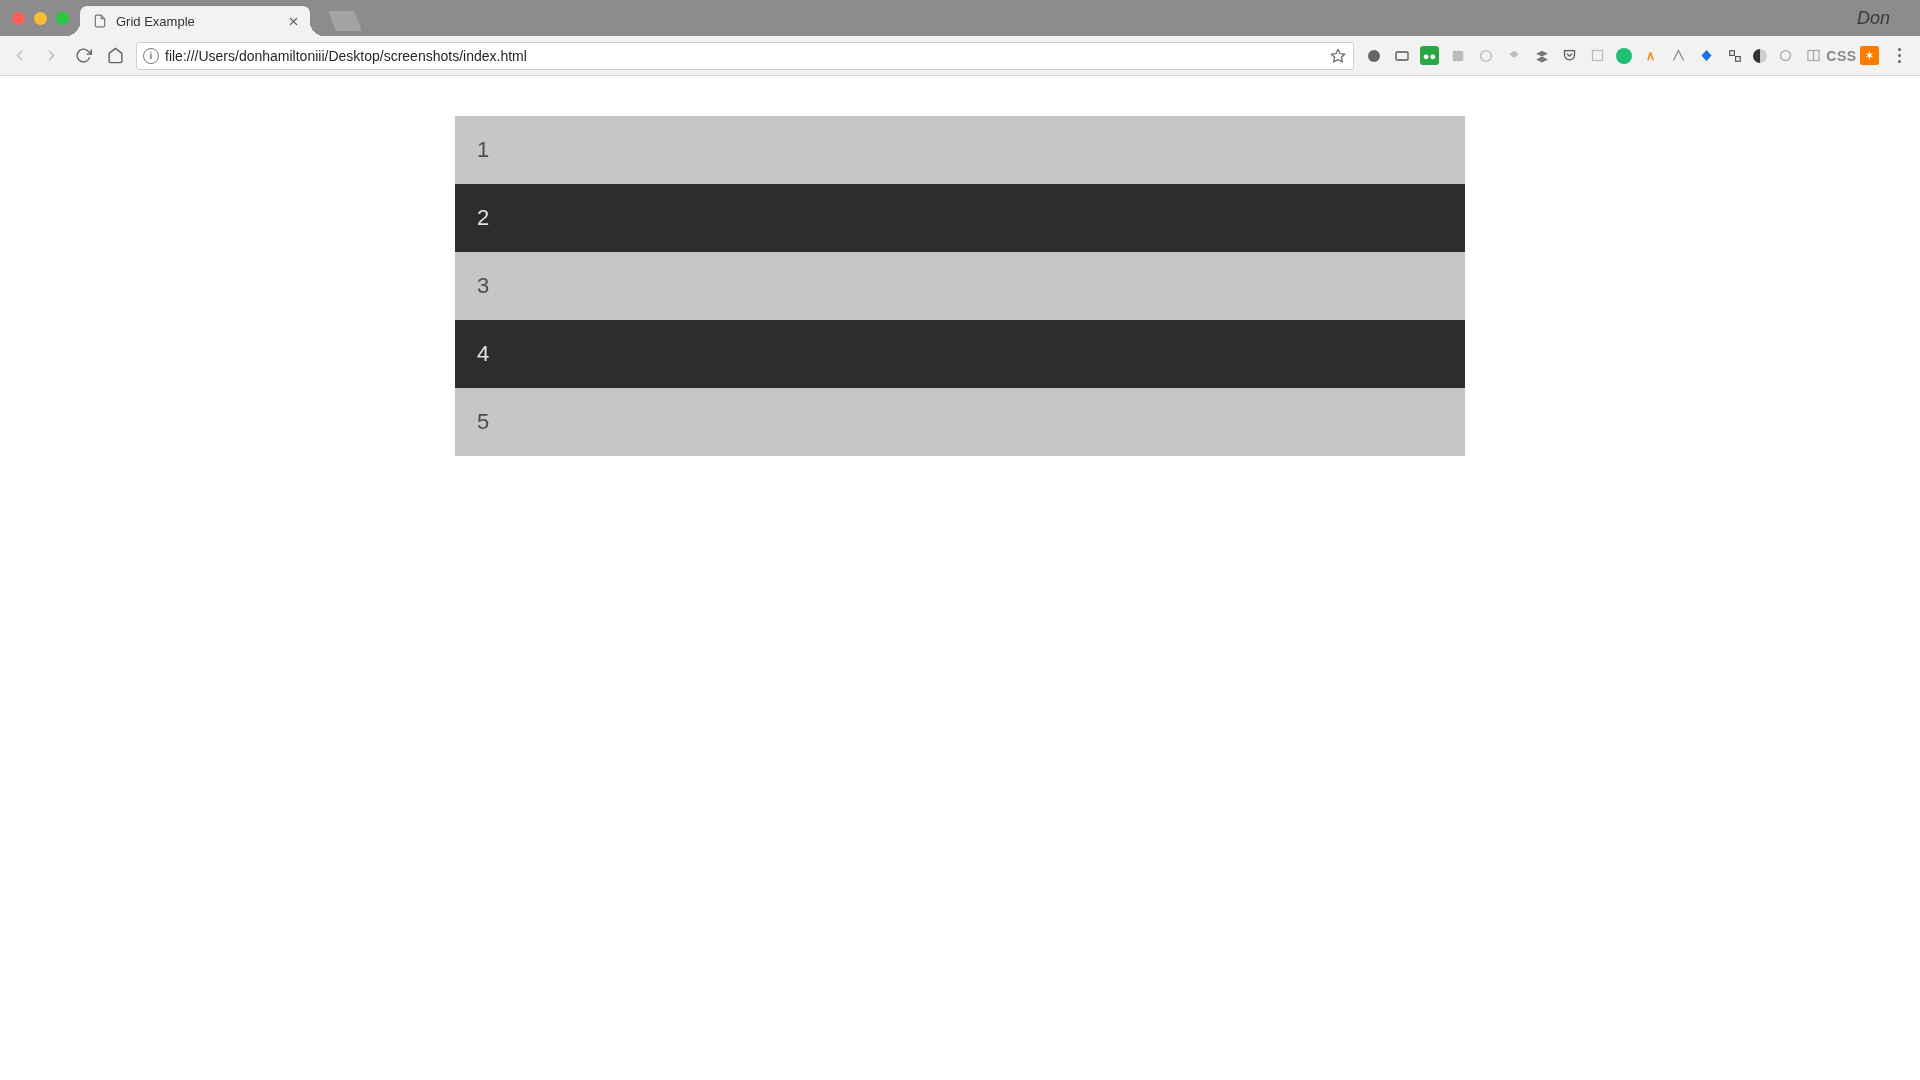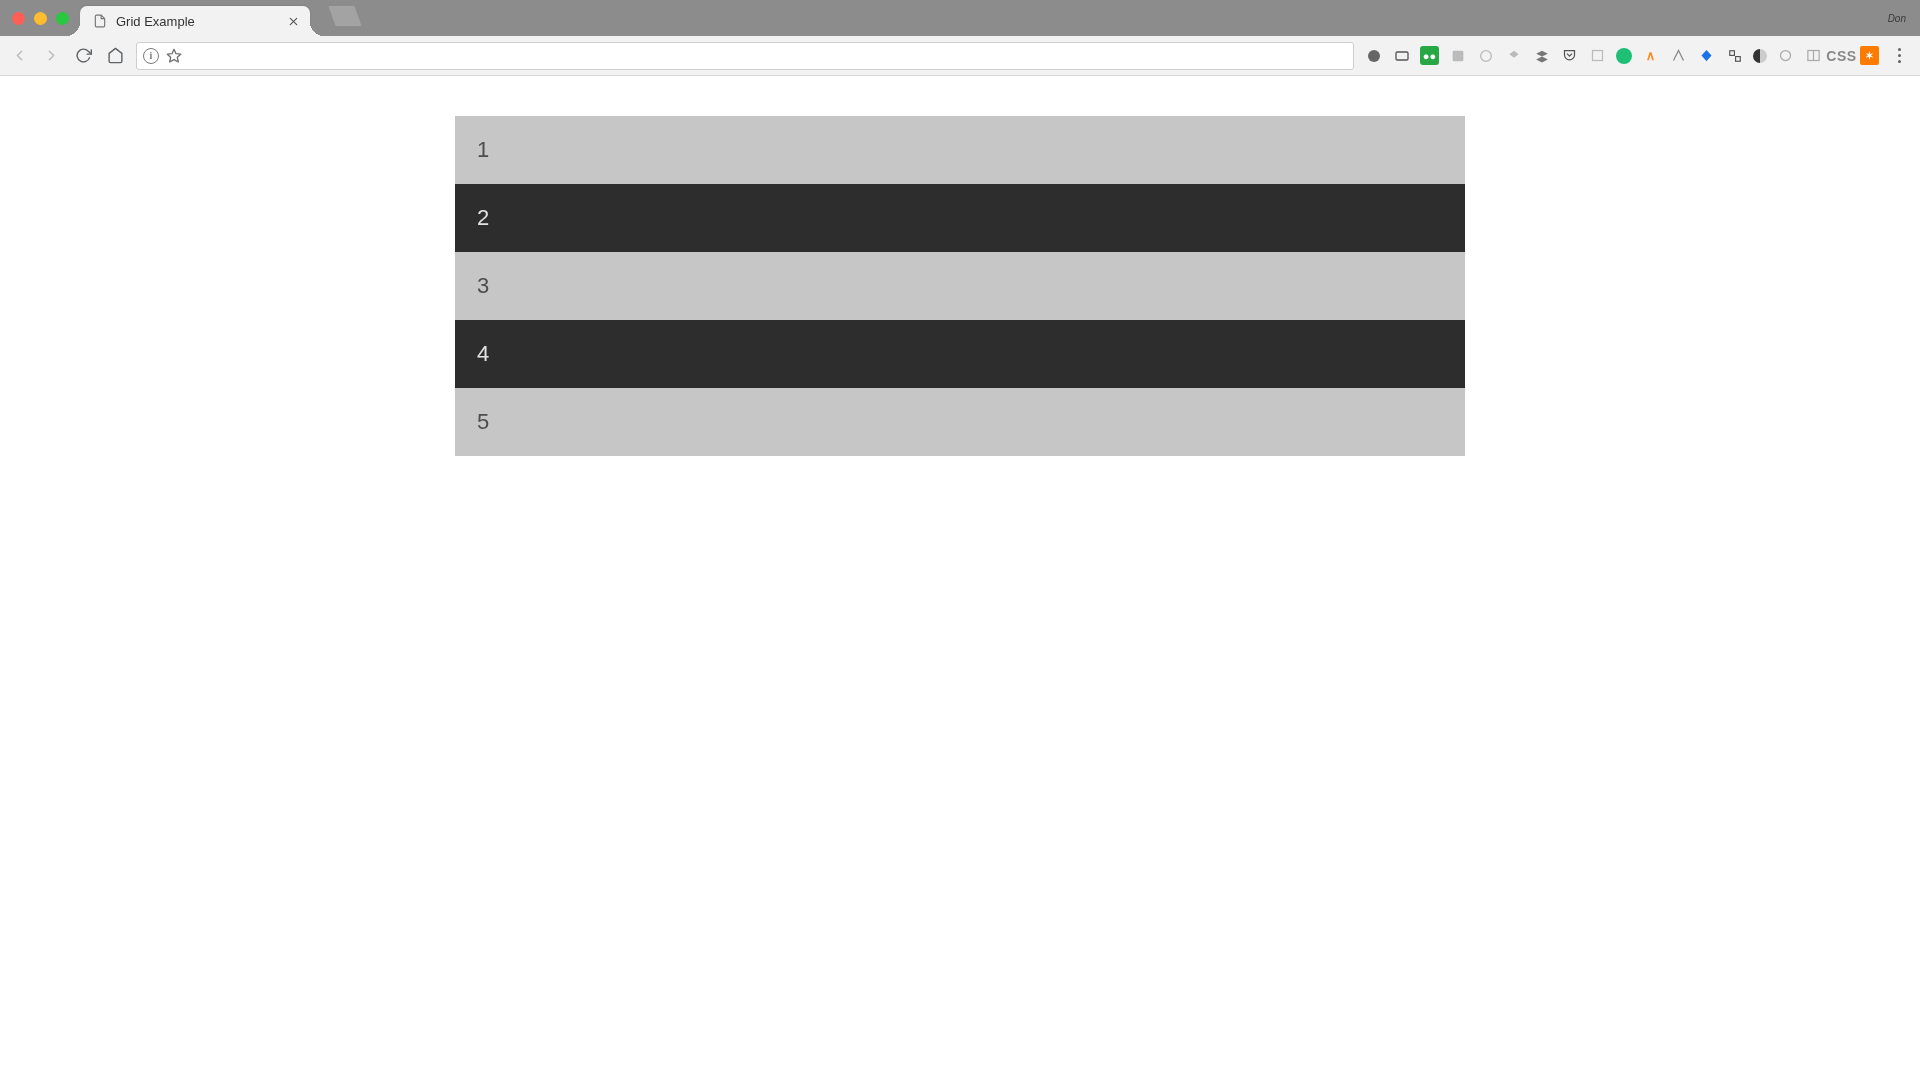--- a/index.html
+++ b/index.html
@@ -21,36 +21,36 @@
       height: 100%;
     }
     .traffic-light {
       width: 13px; height: 13px; border-radius: 50%;
     }
     .tl-close { background: #ff5f57; }
     .tl-min { background: #febc2e; }
     .tl-max { background: #28c840; }
     .profile-name {
       position: absolute;
-      right: 14px;
+      right: 30px;
       top: 50%;
       transform: translateY(-50%);
-      font-size: 10px;
+      font-size: 18px;
       color: #3a3a3a;
       font-style: italic;
     }
 
     
     .tabstrip {
       position: absolute;
       left: 80px;
       bottom: 0;
       height: 30px;
       display: flex;
-      align-items: flex-start;
+      align-items: center;
     }
     .tab {
       height: 30px;
       background: #f2f2f2;
       border-top-left-radius: 7px;
       border-top-right-radius: 7px;
       display: flex;
       align-items: center;
       padding: 0 10px 0 12px;
       gap: 8px;
@@ -245,20 +245,21 @@
       </svg>
   </div>
   <div class="nav-btn">
     <svg viewBox="0 0 24 24" fill="none" stroke="#5f6368" stroke-width="2" stroke-linecap="round" stroke-linejoin="round">
         <path d="M3 9l9-7 9 7v11a2 2 0 0 1-2 2H5a2 2 0 0 1-2-2z"></path>
       </svg>
   </div>
 
   <div class="omnibox">
     <span class="info-icon">i</span>
+    <span class="omnibox-url">file:///Users/donhamiltoniii/Desktop/screenshots/index.html</span>
     <span class="star-icon">
       <svg viewBox="0 0 24 24" width="16" height="16" fill="none" stroke="#6f6f6f" stroke-width="2" stroke-linejoin="round">
           <polygon points="12 2 15 8.5 22 9.3 17 14 18.5 21 12 17.5 5.5 21 7 14 2 9.3 9 8.5 12 2"></polygon>
         </svg>
     </span>
   </div>
 
   <div class="ext-row">
     <div class="ext dark">
         <svg viewBox="0 0 24 24" width="16" height="16" fill="#666">

